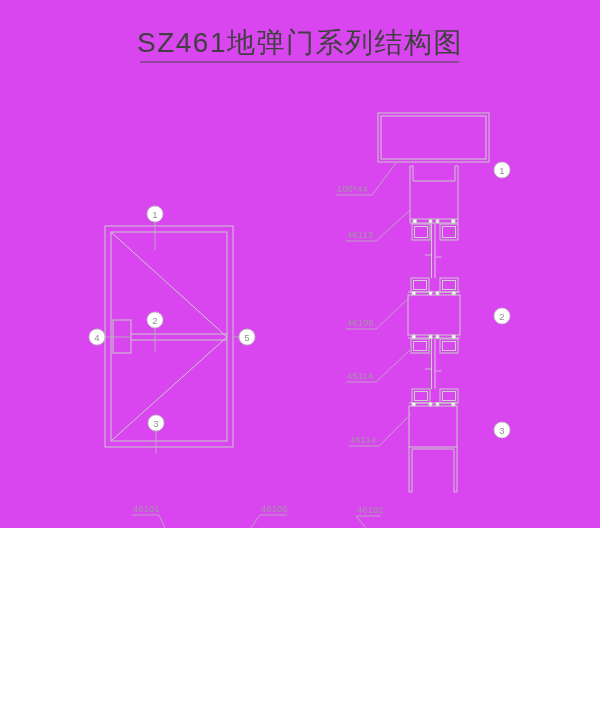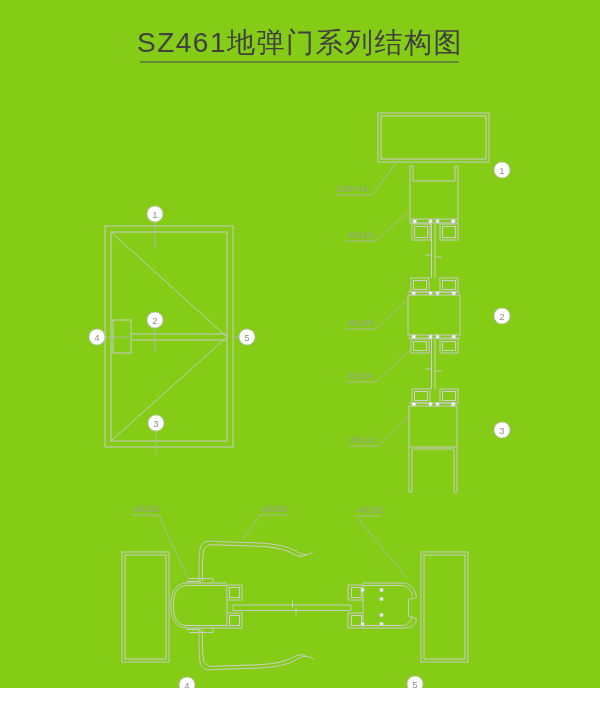--- a/index.html
+++ b/index.html
@@ -1,16 +1,16 @@
 <!DOCTYPE html>
 <html><head>
 <meta charset="utf-8">
 <style>
   html,body{margin:0;padding:0;background:#ffffff;}
-  .page{width:600px;height:688px;position:relative;background:#84cc16;overflow:hidden;}
+  .page{width:600px;height:528px;position:relative;background:#d946ef;overflow:hidden;}
   svg{display:block;}
   text{font-family:"Liberation Sans","DejaVu Sans",sans-serif;}
   .title-text{font-size:28px;letter-spacing:1.5px;fill:#404040;}
   .lbl{font-size:9px;letter-spacing:0.4px;fill:#9c9c9c;}
   .cnum{font-size:9.5px;fill:#8f8f8f;}
   .ln{stroke:#c9c9c9;stroke-width:1;fill:none;}
   .ln2{stroke:#cfcfcf;stroke-width:1;fill:none;}
   .leader{stroke:#b8b8b8;stroke-width:0.8;fill:none;}
   .callout{stroke:#bdbdbd;stroke-width:0.9;fill:#ffffff;}
   .clip{stroke:#c9c9c9;stroke-width:0.8;fill:#ffffff;}

